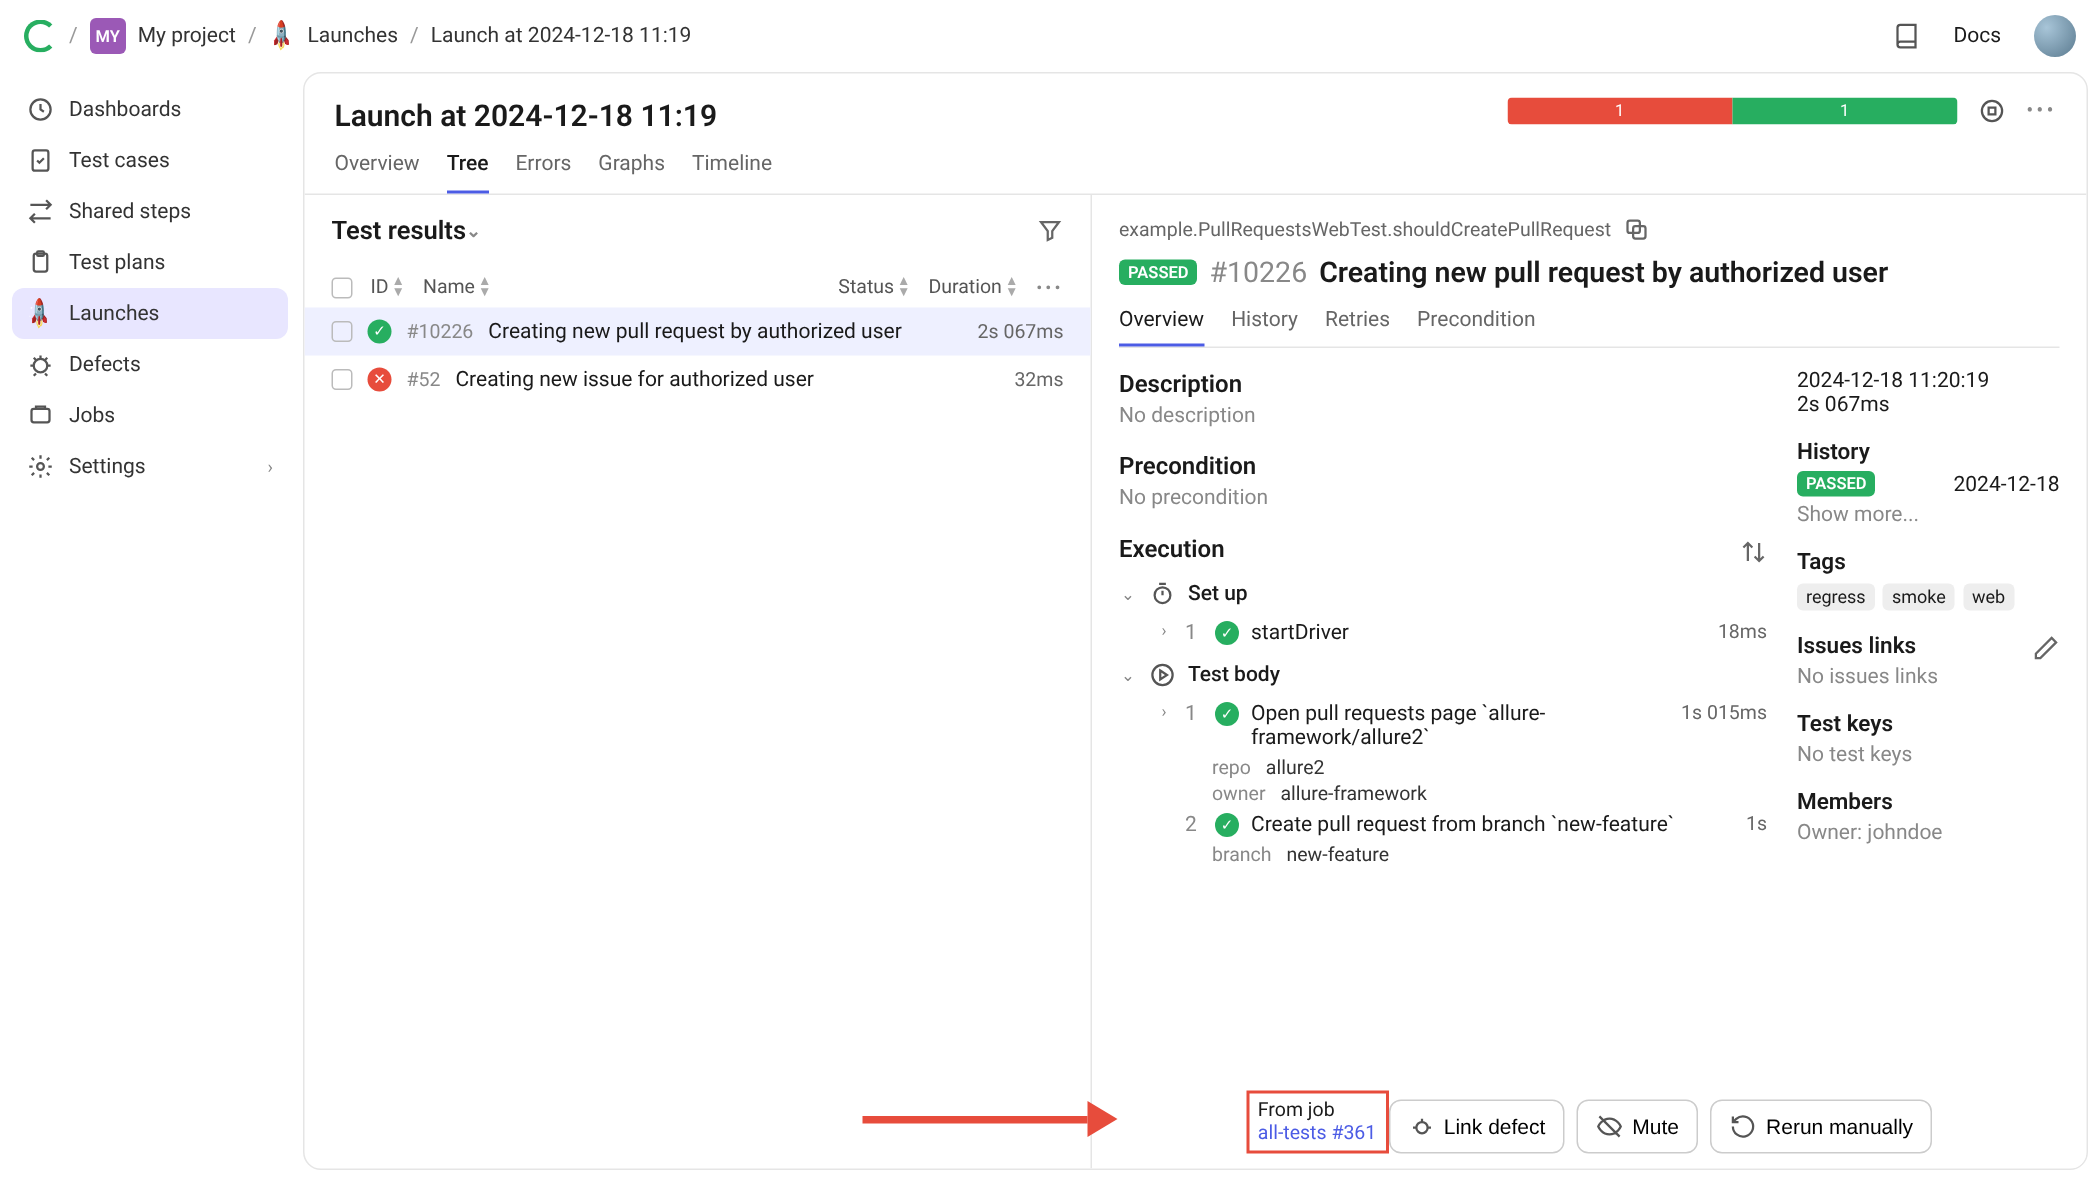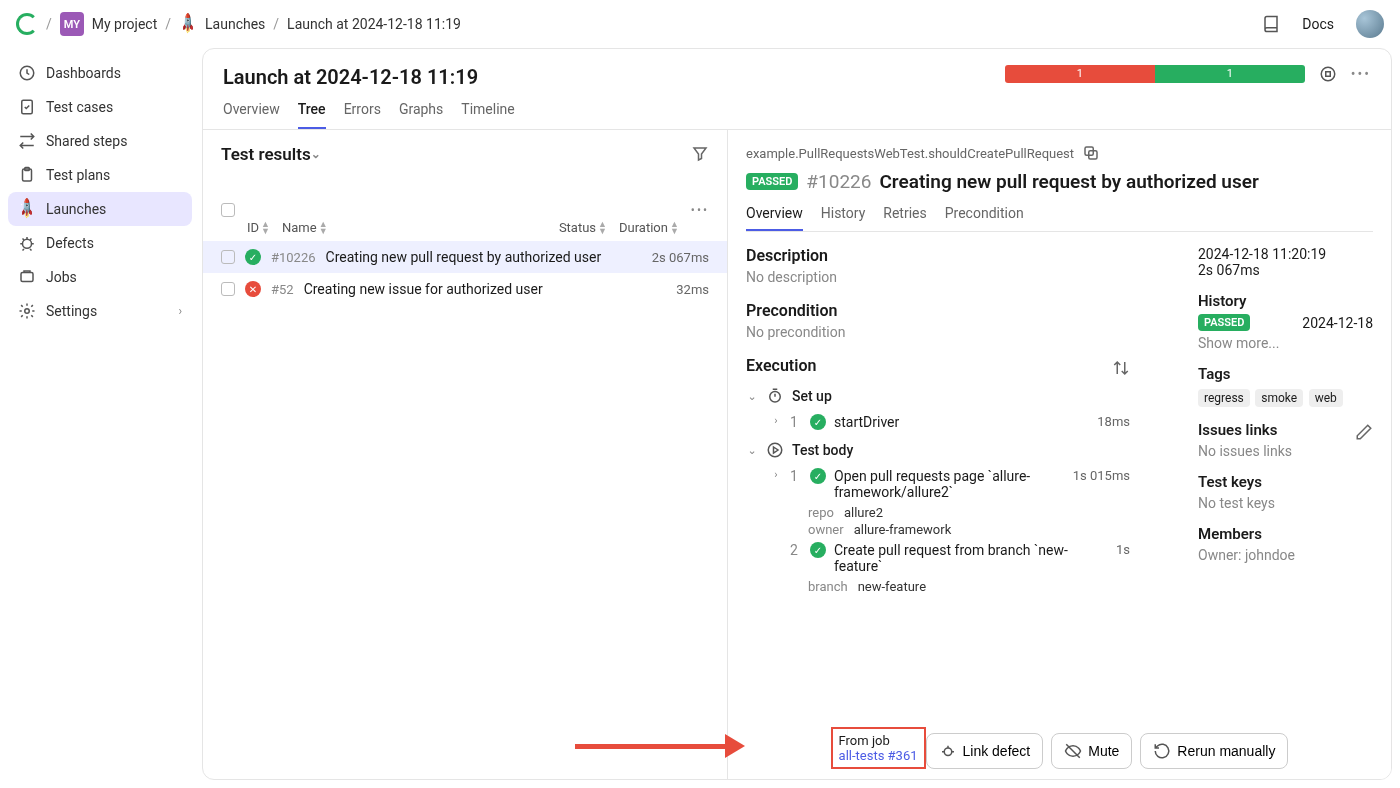--- a/index.html
+++ b/index.html
@@ -26,21 +26,21 @@
 .status-red { background:#e74c3c; flex:1; text-align:center; line-height:18px; }
 .status-green { background:#27ae60; flex:1; text-align:center; line-height:18px; }
 .tabs { display:flex; gap:18px; padding: 12px 20px 0 20px; border-bottom:1px solid #e5e5e5; }
 .tab { padding-bottom:10px; color:#666; cursor:pointer; }
 .tab.active { color:#1a1a1a; border-bottom:2px solid #4c5ce5; font-weight:500; }
 .split { display:flex; flex:1; min-height:0; }
 .left-pane { width: 525px; border-right:1px solid #e5e5e5; display:flex; flex-direction:column; }
 .left-head { display:flex; justify-content:space-between; align-items:center; padding:14px 18px; }
 .left-head h2 { font-size:17px; font-weight:600; display:flex; align-items:center; gap:0; }
 .table-head { display:flex; align-items:center; padding:6px 18px; color:#555; gap:12px; font-size:13px; }
-.th { display:flex; align-items:center; gap:2px;margin-top:36px; }
+.th { display:flex; align-items:center; gap:2px; }
 .sort { font-size:9px; color:#aaa; line-height:7px; }
 .chk { width:14px; height:14px; border:1.5px solid #bbb; border-radius:3px; }
 .row { display:flex; align-items:center; padding:8px 18px; gap:10px; cursor:pointer; }
 .row.sel { background:#eef0ff; }
 .status-dot { width:16px; height:16px; border-radius:50%; display:inline-flex; align-items:center; justify-content:center; color:#fff; font-size:10px; }
 .pass { background:#27ae60; }
 .fail { background:#e74c3c; }
 .row-id { color:#888; font-size:13px; }
 .row-name { flex:1; font-size:14px; }
 .row-dur { color:#666; font-size:13px; }
@@ -61,21 +61,21 @@
 .exec-head { display:flex; justify-content:space-between; align-items:center; }
 .step-group { margin-top:8px; }
 .step-group-head { display:flex; align-items:center; gap:8px; font-weight:500; margin:8px 0 6px 0; }
 .caret { color:#888; font-size:11px; cursor:pointer; width:12px; text-align:center; }
 .step { display:flex; align-items:flex-start; gap:8px; padding:3px 0 3px 24px; font-size:14px; }
 .step .num { color:#888; width:12px; }
 .step .txt { flex:1; }
 .step .dur { color:#666; font-size:13px; white-space:nowrap; }
 .param { padding-left:62px; font-size:13px; color:#333; display:flex; gap:10px; margin:2px 0; }
 .param .pk { color:#888; }
-.detail-side { width:175px; font-size:14px;margin-left:48px; }
+.detail-side { width:175px; font-size:14px; }
 .detail-side .blk { margin-bottom:14px; }
 .detail-side h4 { font-size:15px; font-weight:600; margin-bottom:4px; }
 .tag { display:inline-block; background:#eee; border-radius:4px; padding:2px 6px; font-size:12px; margin:2px 2px 0 0; }
 .hist-row { display:flex; justify-content:space-between; align-items:center; margin:4px 0; }
 .link { color:#4c5ce5; cursor:pointer; }
 .footer { position:absolute; bottom:0; left:0; right:0; padding:10px 18px; background:#fff; display:flex; justify-content:center; align-items:flex-end; border-top:1px solid transparent; }
 .from-job { border:2px solid #e74c3c; padding:4px 6px; font-size:13px; }
 .btns { display:flex; gap:8px; }
 .btn { border:1px solid #ccc; border-radius:8px; padding:8px 12px; background:#fff; display:flex; align-items:center; gap:6px; cursor:pointer; font-size:14px;margin-top:17px; }
 .arrow { position:absolute; bottom:30px; left:575px; display:flex; align-items:center; }

